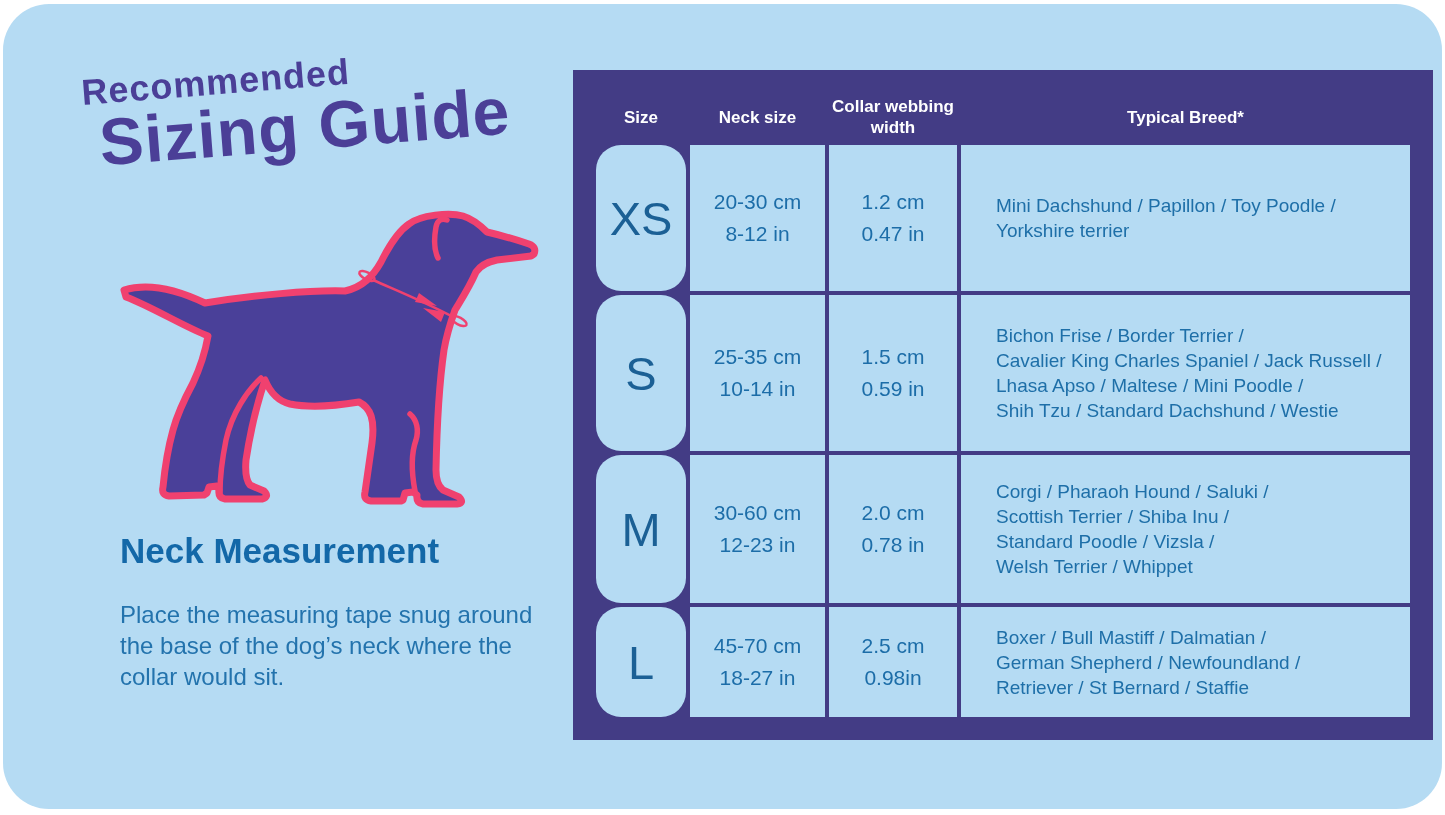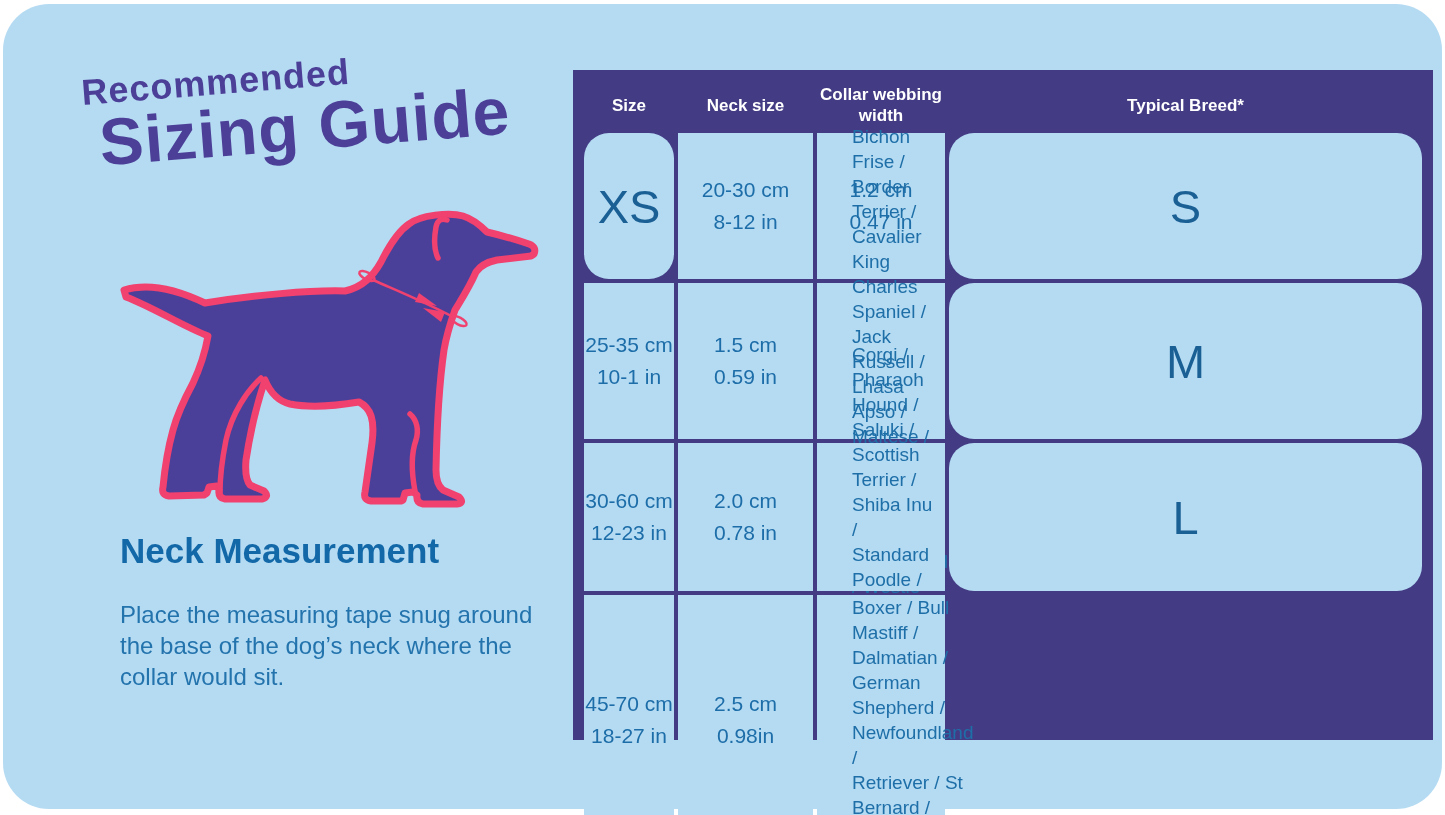--- a/index.html
+++ b/index.html
@@ -24,21 +24,21 @@
     position:absolute; left:120px; top:576px; width:460px;
     font-size:24px; color:#2373ad; line-height:31px; white-space:pre-line;margin-top:23px;
   }
   .footnote {
     position:absolute; left:120px; top:684px; width:460px;
     font-size:16.5px; color:#2373ad; line-height:25px; white-space:pre-line;
   }
   
   .sizing-table {
     position:absolute; left:573px; top:70px; width:860px; height:670px;
-    background:#433c85; box-sizing:border-box; padding:11px;
+    background:#433c85; box-sizing:border-box; padding:23px;
     display:grid; gap:4px;
     grid-template-columns:90px 135px 128px 1fr;
     grid-template-rows:48px 146px 156px 148px 1fr;
   }
   .hcell {
     background:#433c85; color:#ffffff; font-size:17px; font-weight:bold;
     display:flex; align-items:center; justify-content:center; text-align:center; line-height:21px;
   }
   .cell {
     background:#b5dbf3; display:flex; flex-direction:column;
@@ -129,25 +129,27 @@
 
     <div class="cell size-cell">XS</div>
     <div class="cell num-cell">
       <div>20-30 cm</div>
       <div>8-12 in</div>
     </div>
     <div class="cell num-cell">
       <div>1.2 cm</div>
       <div>0.47 in</div>
     </div>
+    <div class="cell breeds-cell">Mini Dachshund / Papillon / Toy Poodle /
+Yorkshire terrier</div>
 
     <div class="cell size-cell">S</div>
     <div class="cell num-cell">
       <div>25-35 cm</div>
-      <div>10-1 in</div>
+      <div>10-14 in</div>
     </div>
     <div class="cell num-cell">
       <div>1.5 cm</div>
       <div>0.59 in</div>
     </div>
     <div class="cell breeds-cell">Bichon Frise / Border Terrier /
 Cavalier King Charles Spaniel / Jack Russell /
 Lhasa Apso / Maltese / Mini Poodle /
 Shih Tzu / Standard Dachshund / Westie</div>
 

